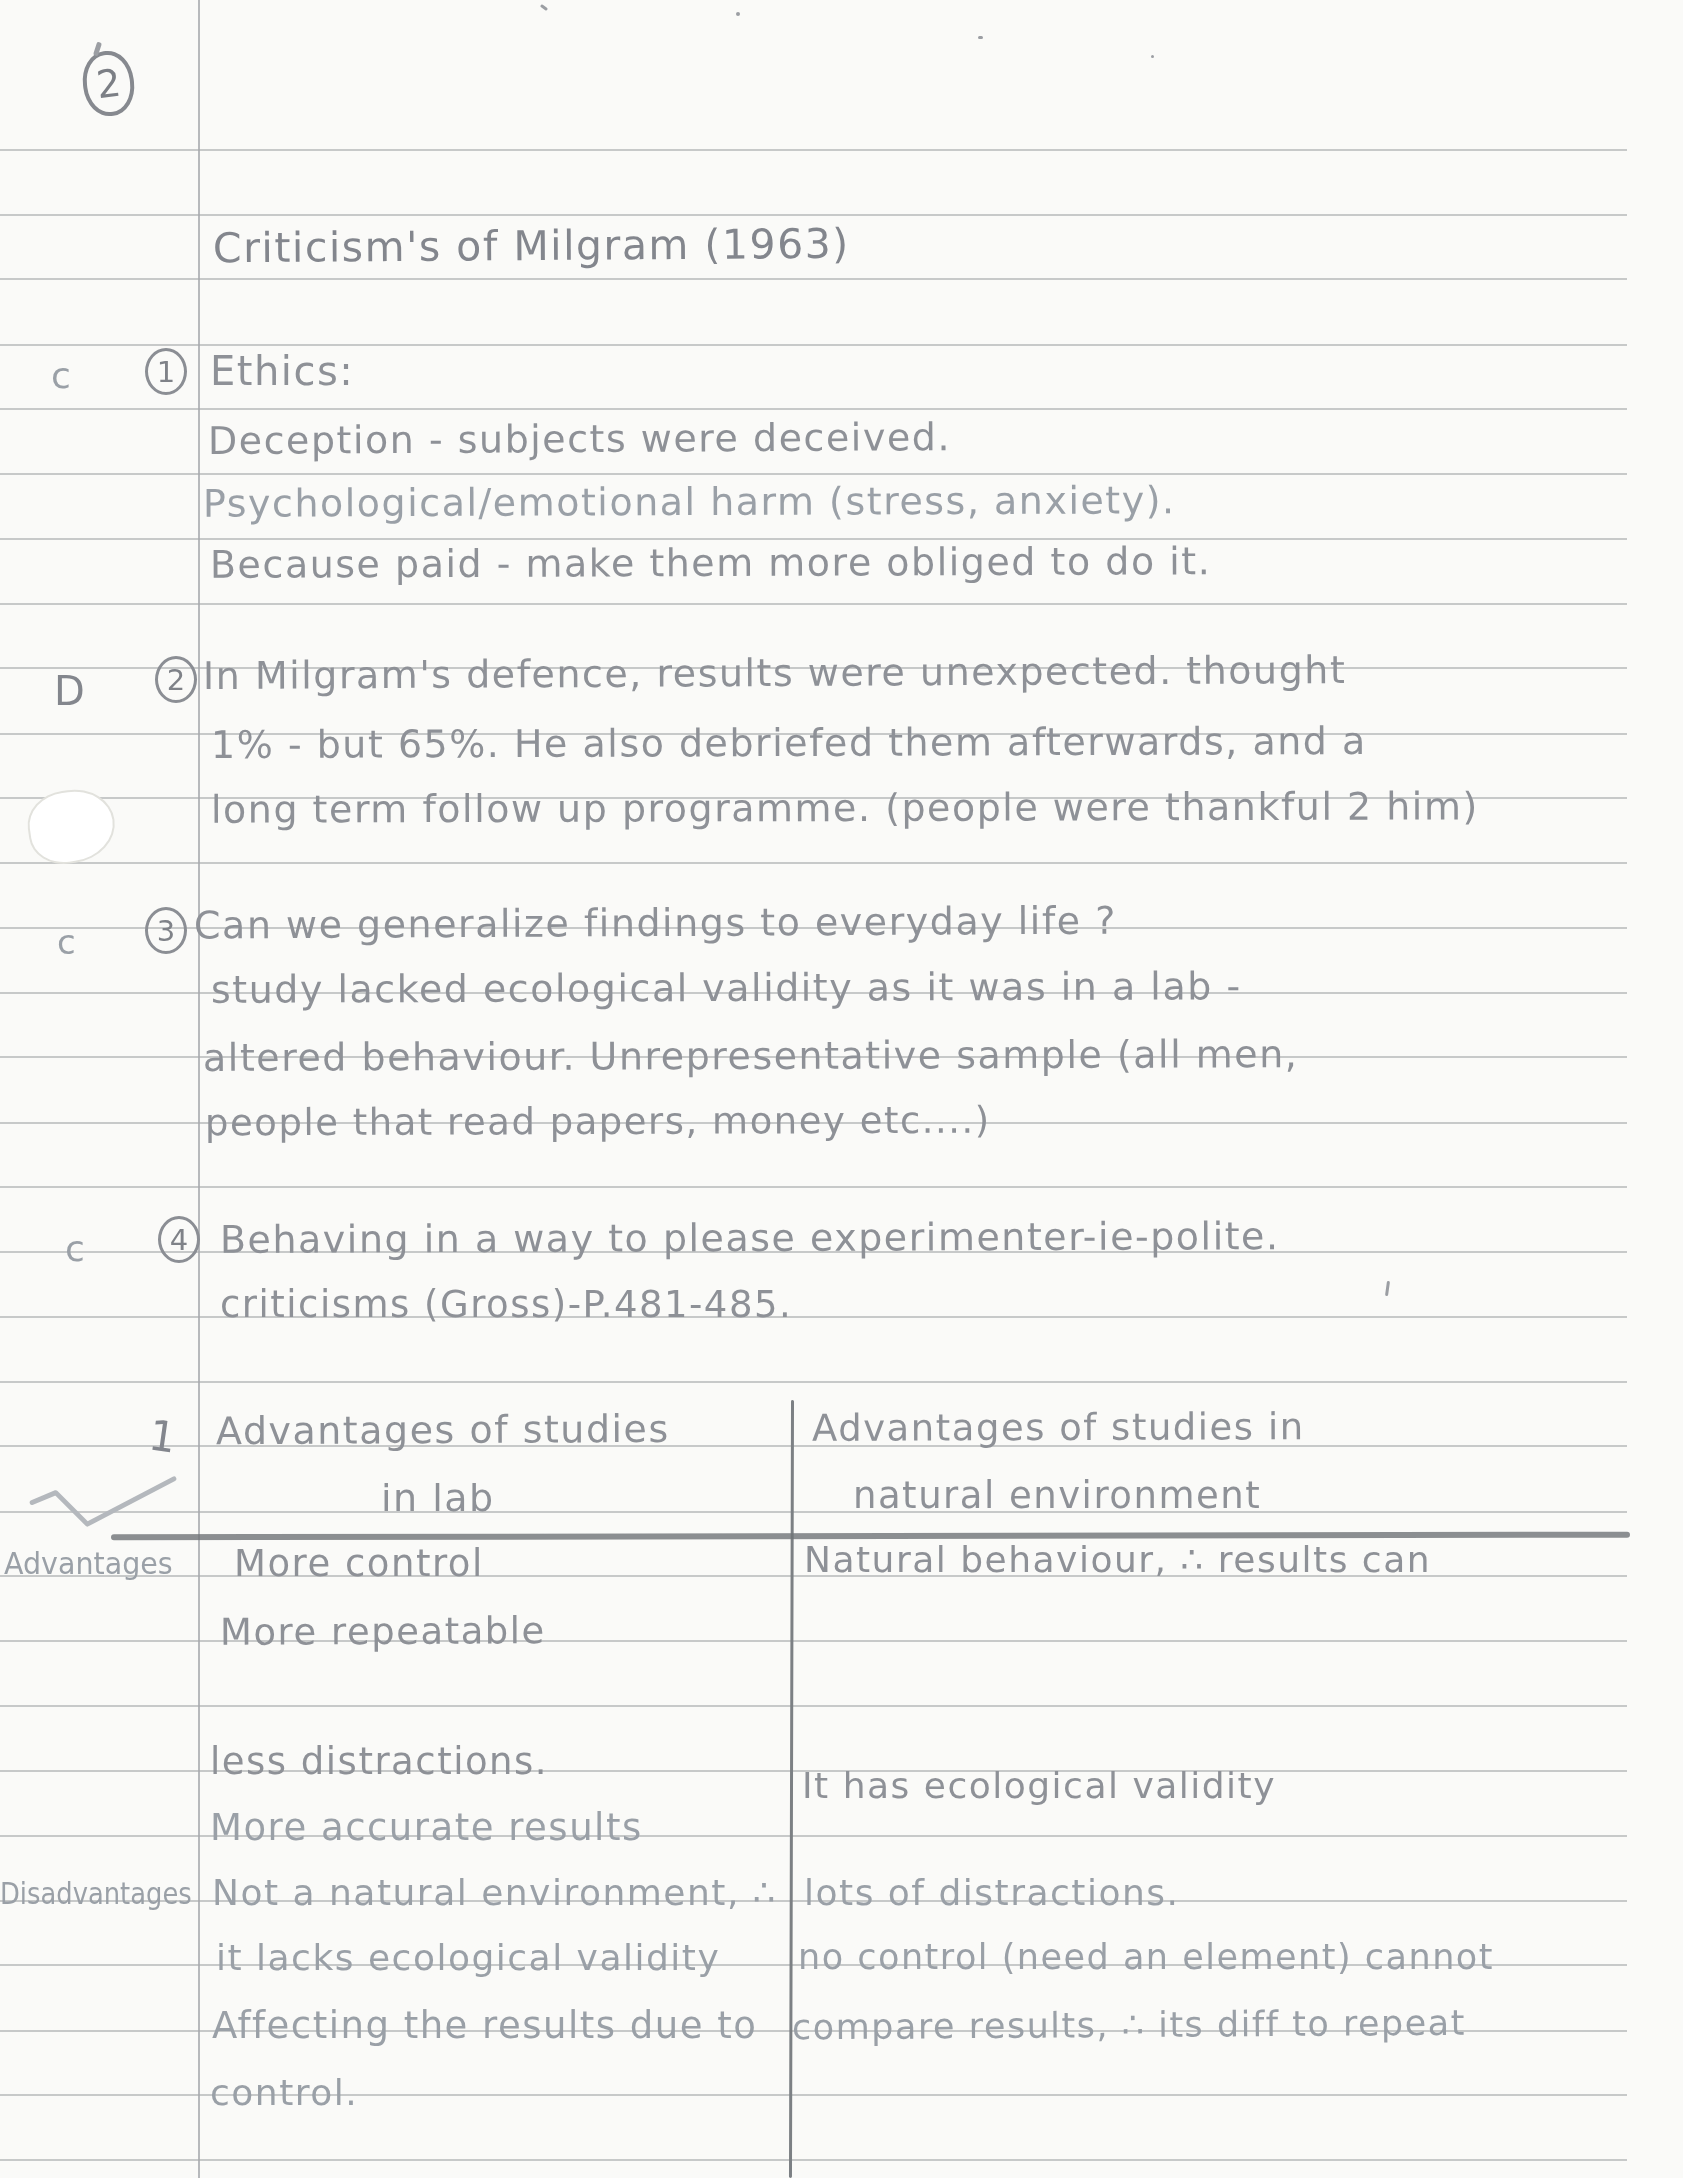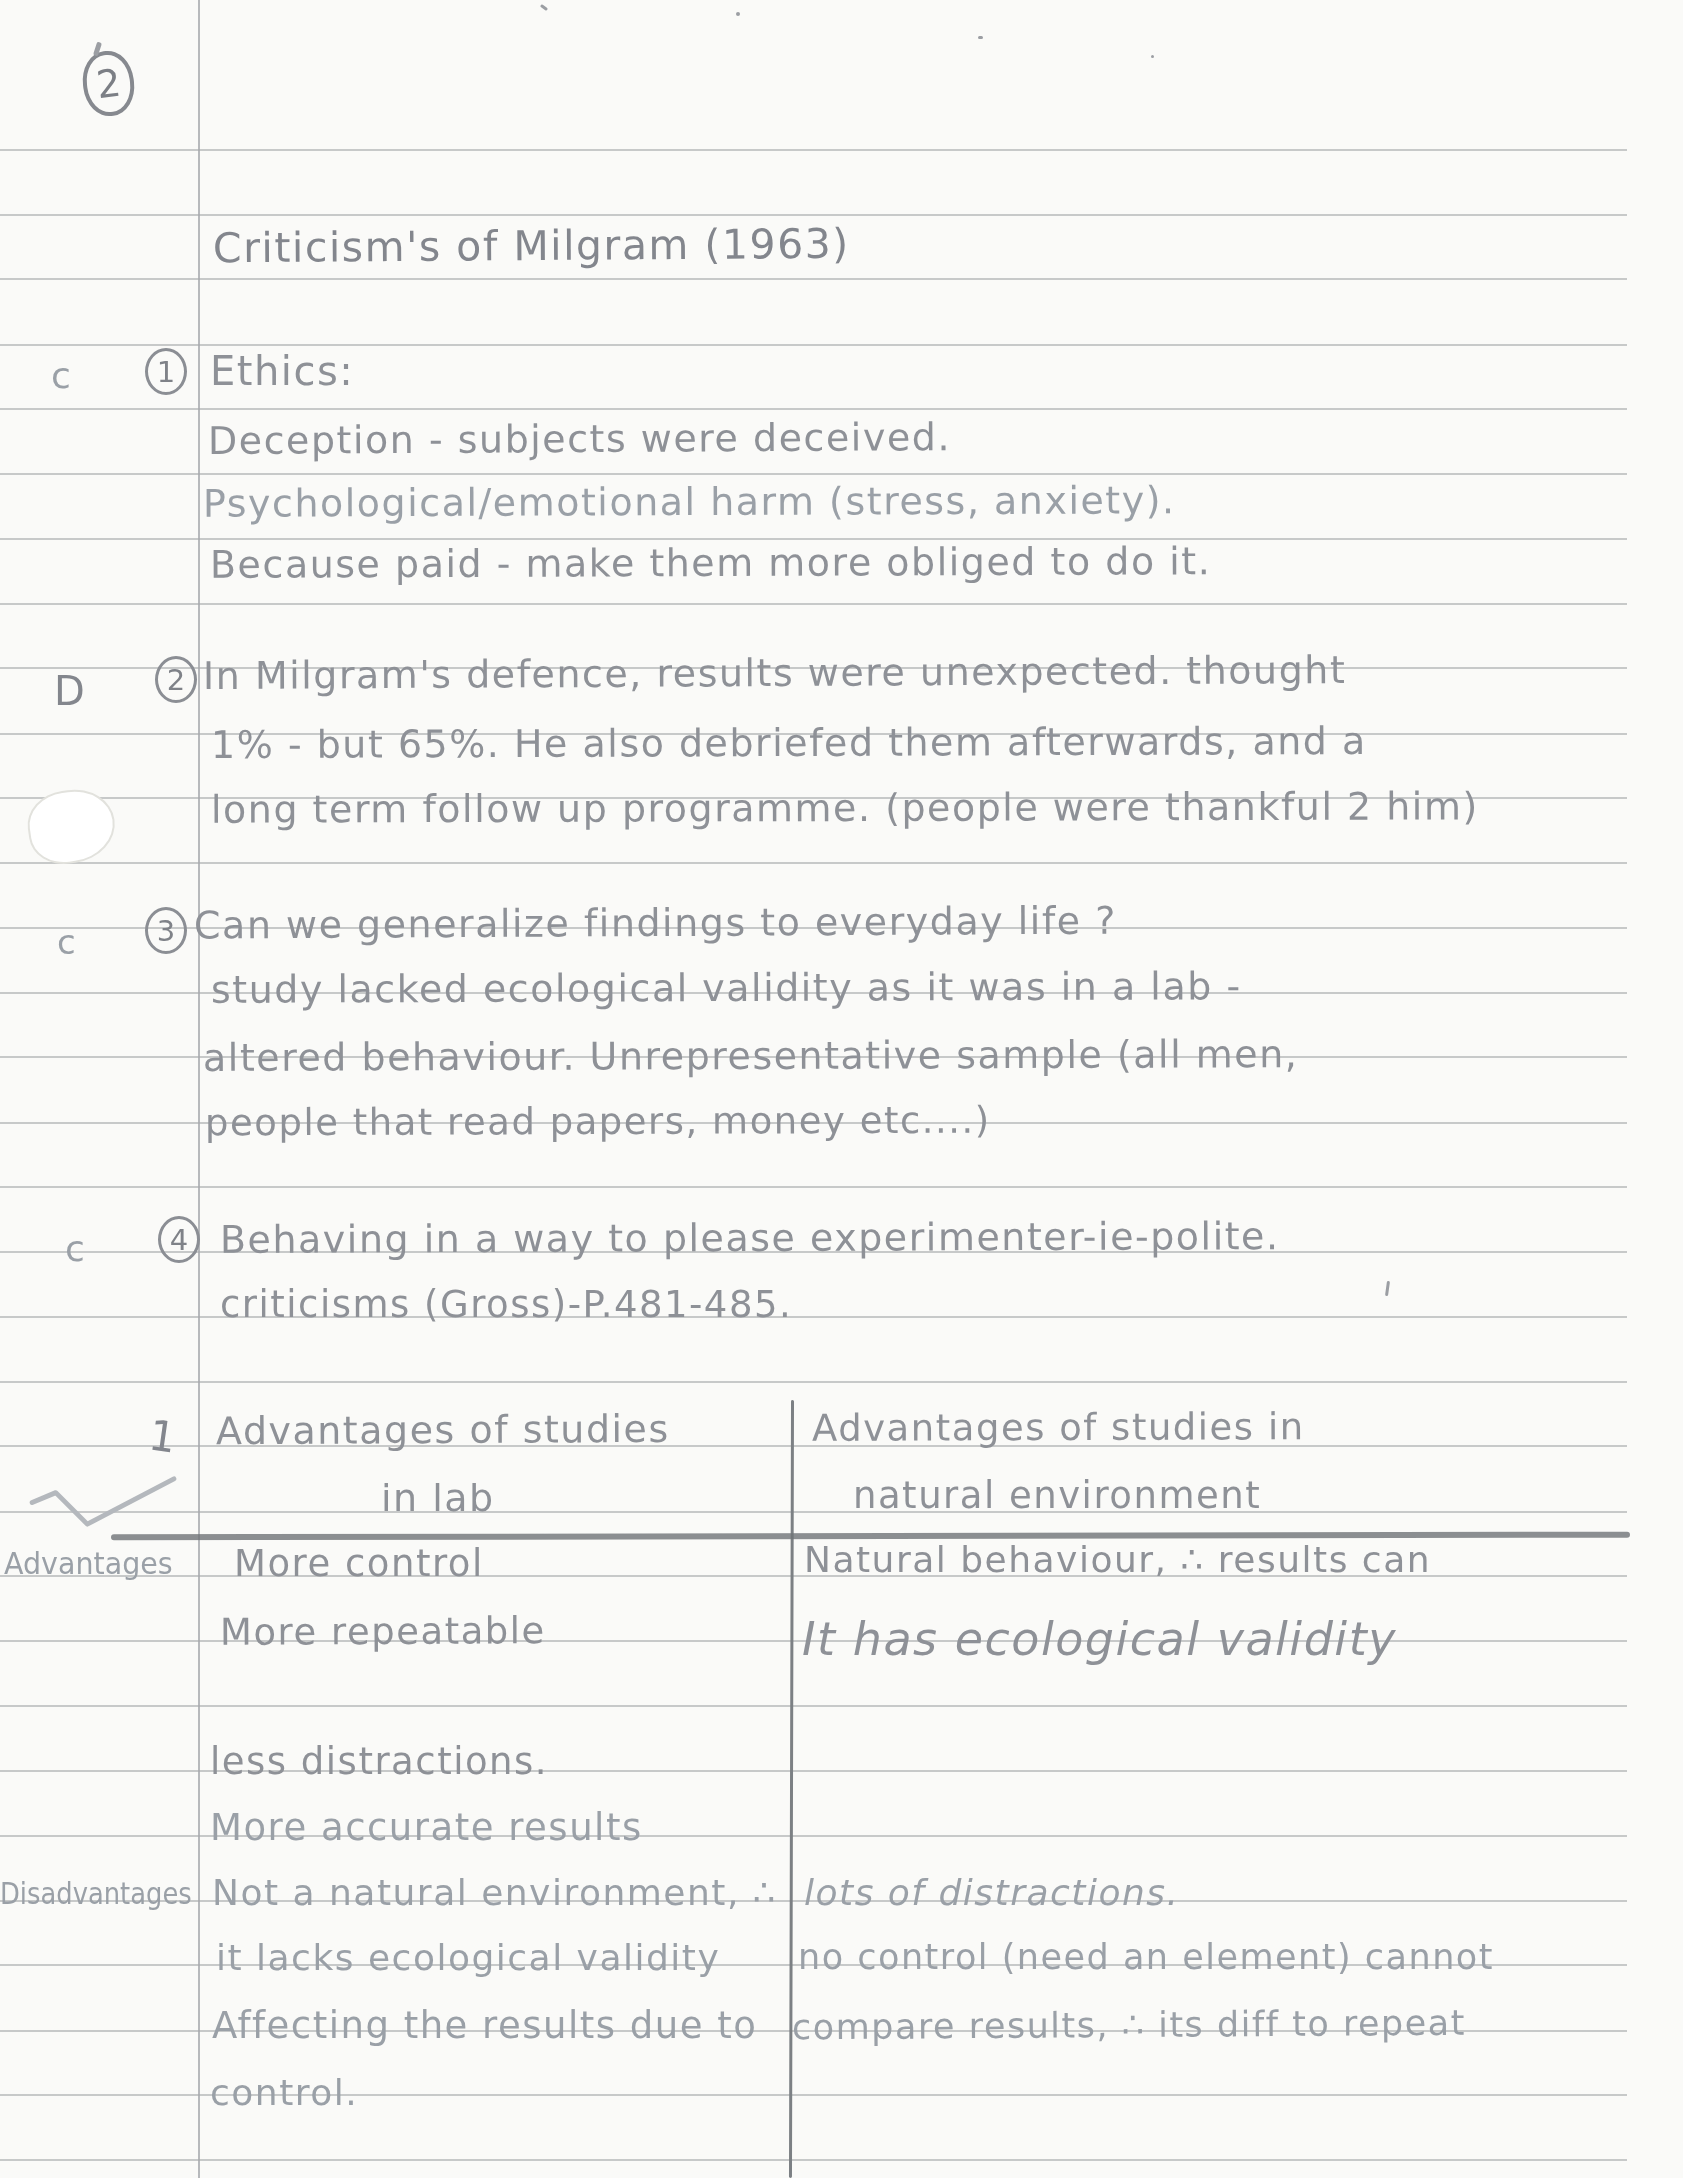--- a/index.html
+++ b/index.html
@@ -156,27 +156,27 @@
   <div class="hw" style="left:853px;top:1476px;font-size:37px;">natural environment</div>
 
   <div class="hw lt row-label" style="left:4px;top:1546px;font-size:31px;letter-spacing:0;transform:scaleX(.92);">Advantages</div>
 
   <div class="hw" style="left:210px;top:1544px;font-size:37px;margin-left:24px;">More control</div>
   <div class="hw" style="left:220px;top:1612px;font-size:37px;transform:rotate(-.3deg);">More repeatable</div>
   <div class="hw" style="left:210px;top:1742px;font-size:37px;">less distractions.</div>
   <div class="hw lt" style="left:210px;top:1808px;font-size:37px;">More accurate results</div>
 
   <div class="hw" style="left:804px;top:1540px;font-size:36px;">Natural behaviour, ∴ results can</div>
-  <div class="hw" style="left:802px;top:1614px;font-size:46px;font-style:italic;">It has ecological validity</div>
+  <div class="hw" style="left:802px;top:1766px;font-size:36px;">It has ecological validity</div>
 
   <div class="hw lt row-label" style="left:0px;top:1877px;font-size:30px;letter-spacing:0;transform:scaleX(.86);">Disadvantages</div>
 
   <div class="hw lt" style="left:212px;top:1873px;font-size:36px;">Not a natural environment, ∴</div>
   <div class="hw lt" style="left:216px;top:1938px;font-size:36px;">it lacks ecological validity</div>
   <div class="hw lt" style="left:212px;top:2006px;font-size:37px;">Affecting the results due to</div>
   <div class="hw lt" style="left:210px;top:2073px;font-size:36px;">control.</div>
 
-  <div class="hw lt" style="left:804px;top:1873px;font-size:36px;font-style:italic;">lots of distractions.</div>
+  <div class="hw lt" style="left:804px;top:1873px;font-size:36px;">lots of distractions.</div>
   <div class="hw lt" style="left:798px;top:1938px;font-size:35px;">no control (need an element) cannot</div>
   <div class="hw lt" style="left:792px;top:2006px;font-size:35px;transform:rotate(-.4deg);">compare results, ∴ its diff to repeat</div>
 
 </div>
 
 
 </body></html>

